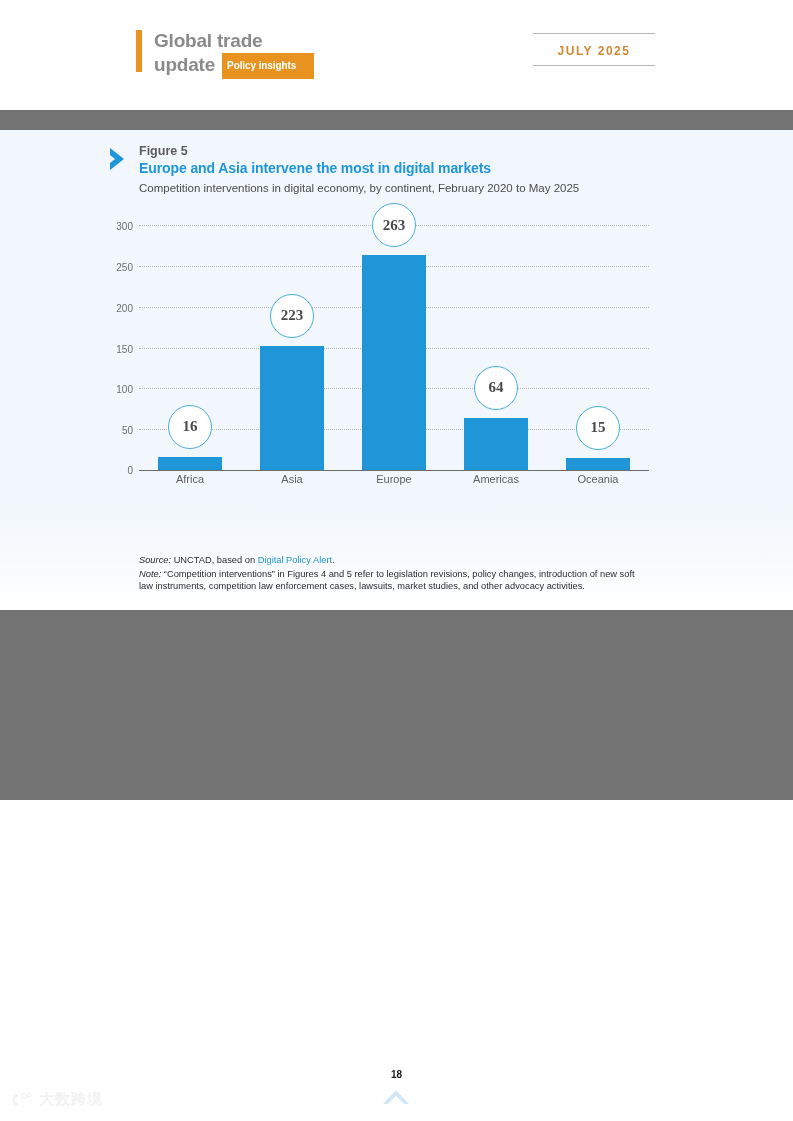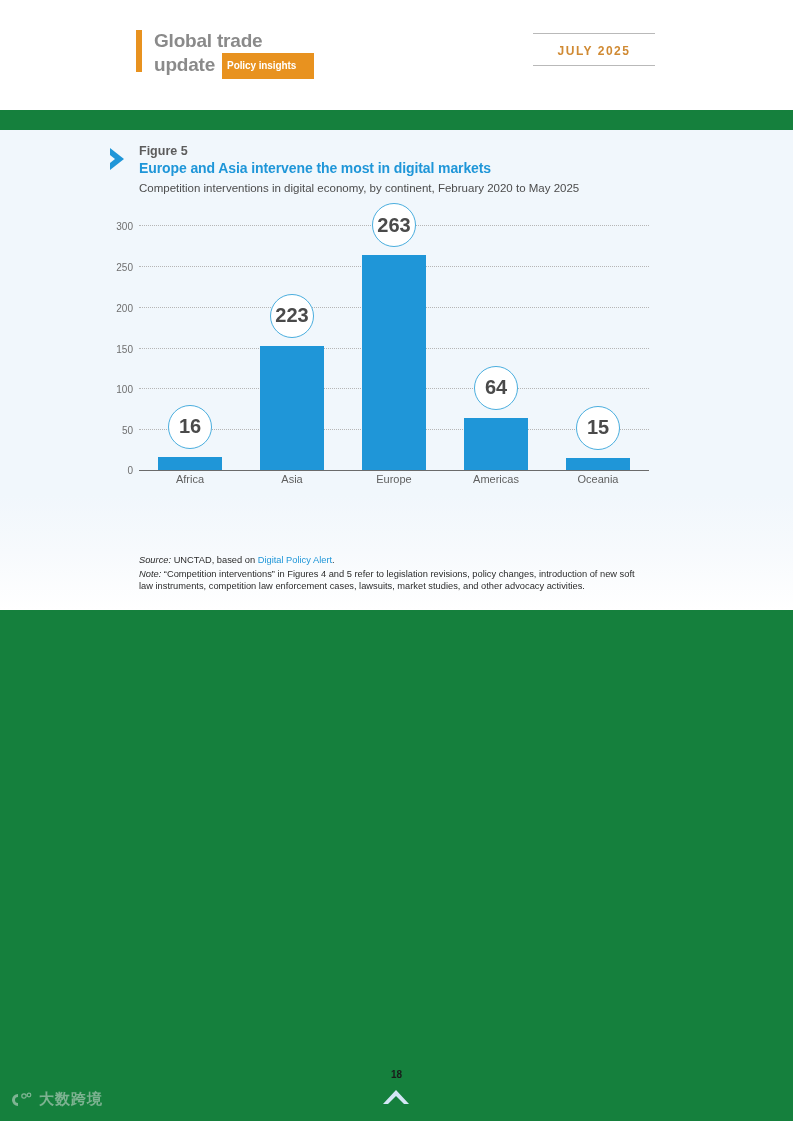--- a/index.html
+++ b/index.html
@@ -8,22 +8,22 @@
     width: 793px;
     height: 1121px;
     background: #ffffff;
     font-family: "Liberation Sans", sans-serif;
     overflow: hidden;
   }
 
   .page {
     position: relative;
     width: 793px;
-    height: 1121px;
-    background: #15803d;
+    height: 800px;
+    background: #737373;
   }
 
   
   .header {
     position: absolute;
     top: 0; left: 0;
     width: 793px;
     height: 110px;
     background: #ffffff;
   }
@@ -191,23 +191,24 @@
     left: 50%;
     transform: translateX(-50%);
     width: 44px;
     height: 44px;
     border-radius: 50%;
     background: #ffffff;
     border: 1.4px solid #4aaede;
     display: flex;
     align-items: center;
     justify-content: center;
-    font-size: 20px;
+    font-size: 15px;
     font-weight: bold;
     color: #4a4a4a;
+    font-family: Liberation Serif, serif;
   }
   .xlabels {
     position: absolute;
     left: 0;
     top: 248px;
     width: 510px;
     display: flex;
   }
   .xlabel {
     flex: 1 1 0;

